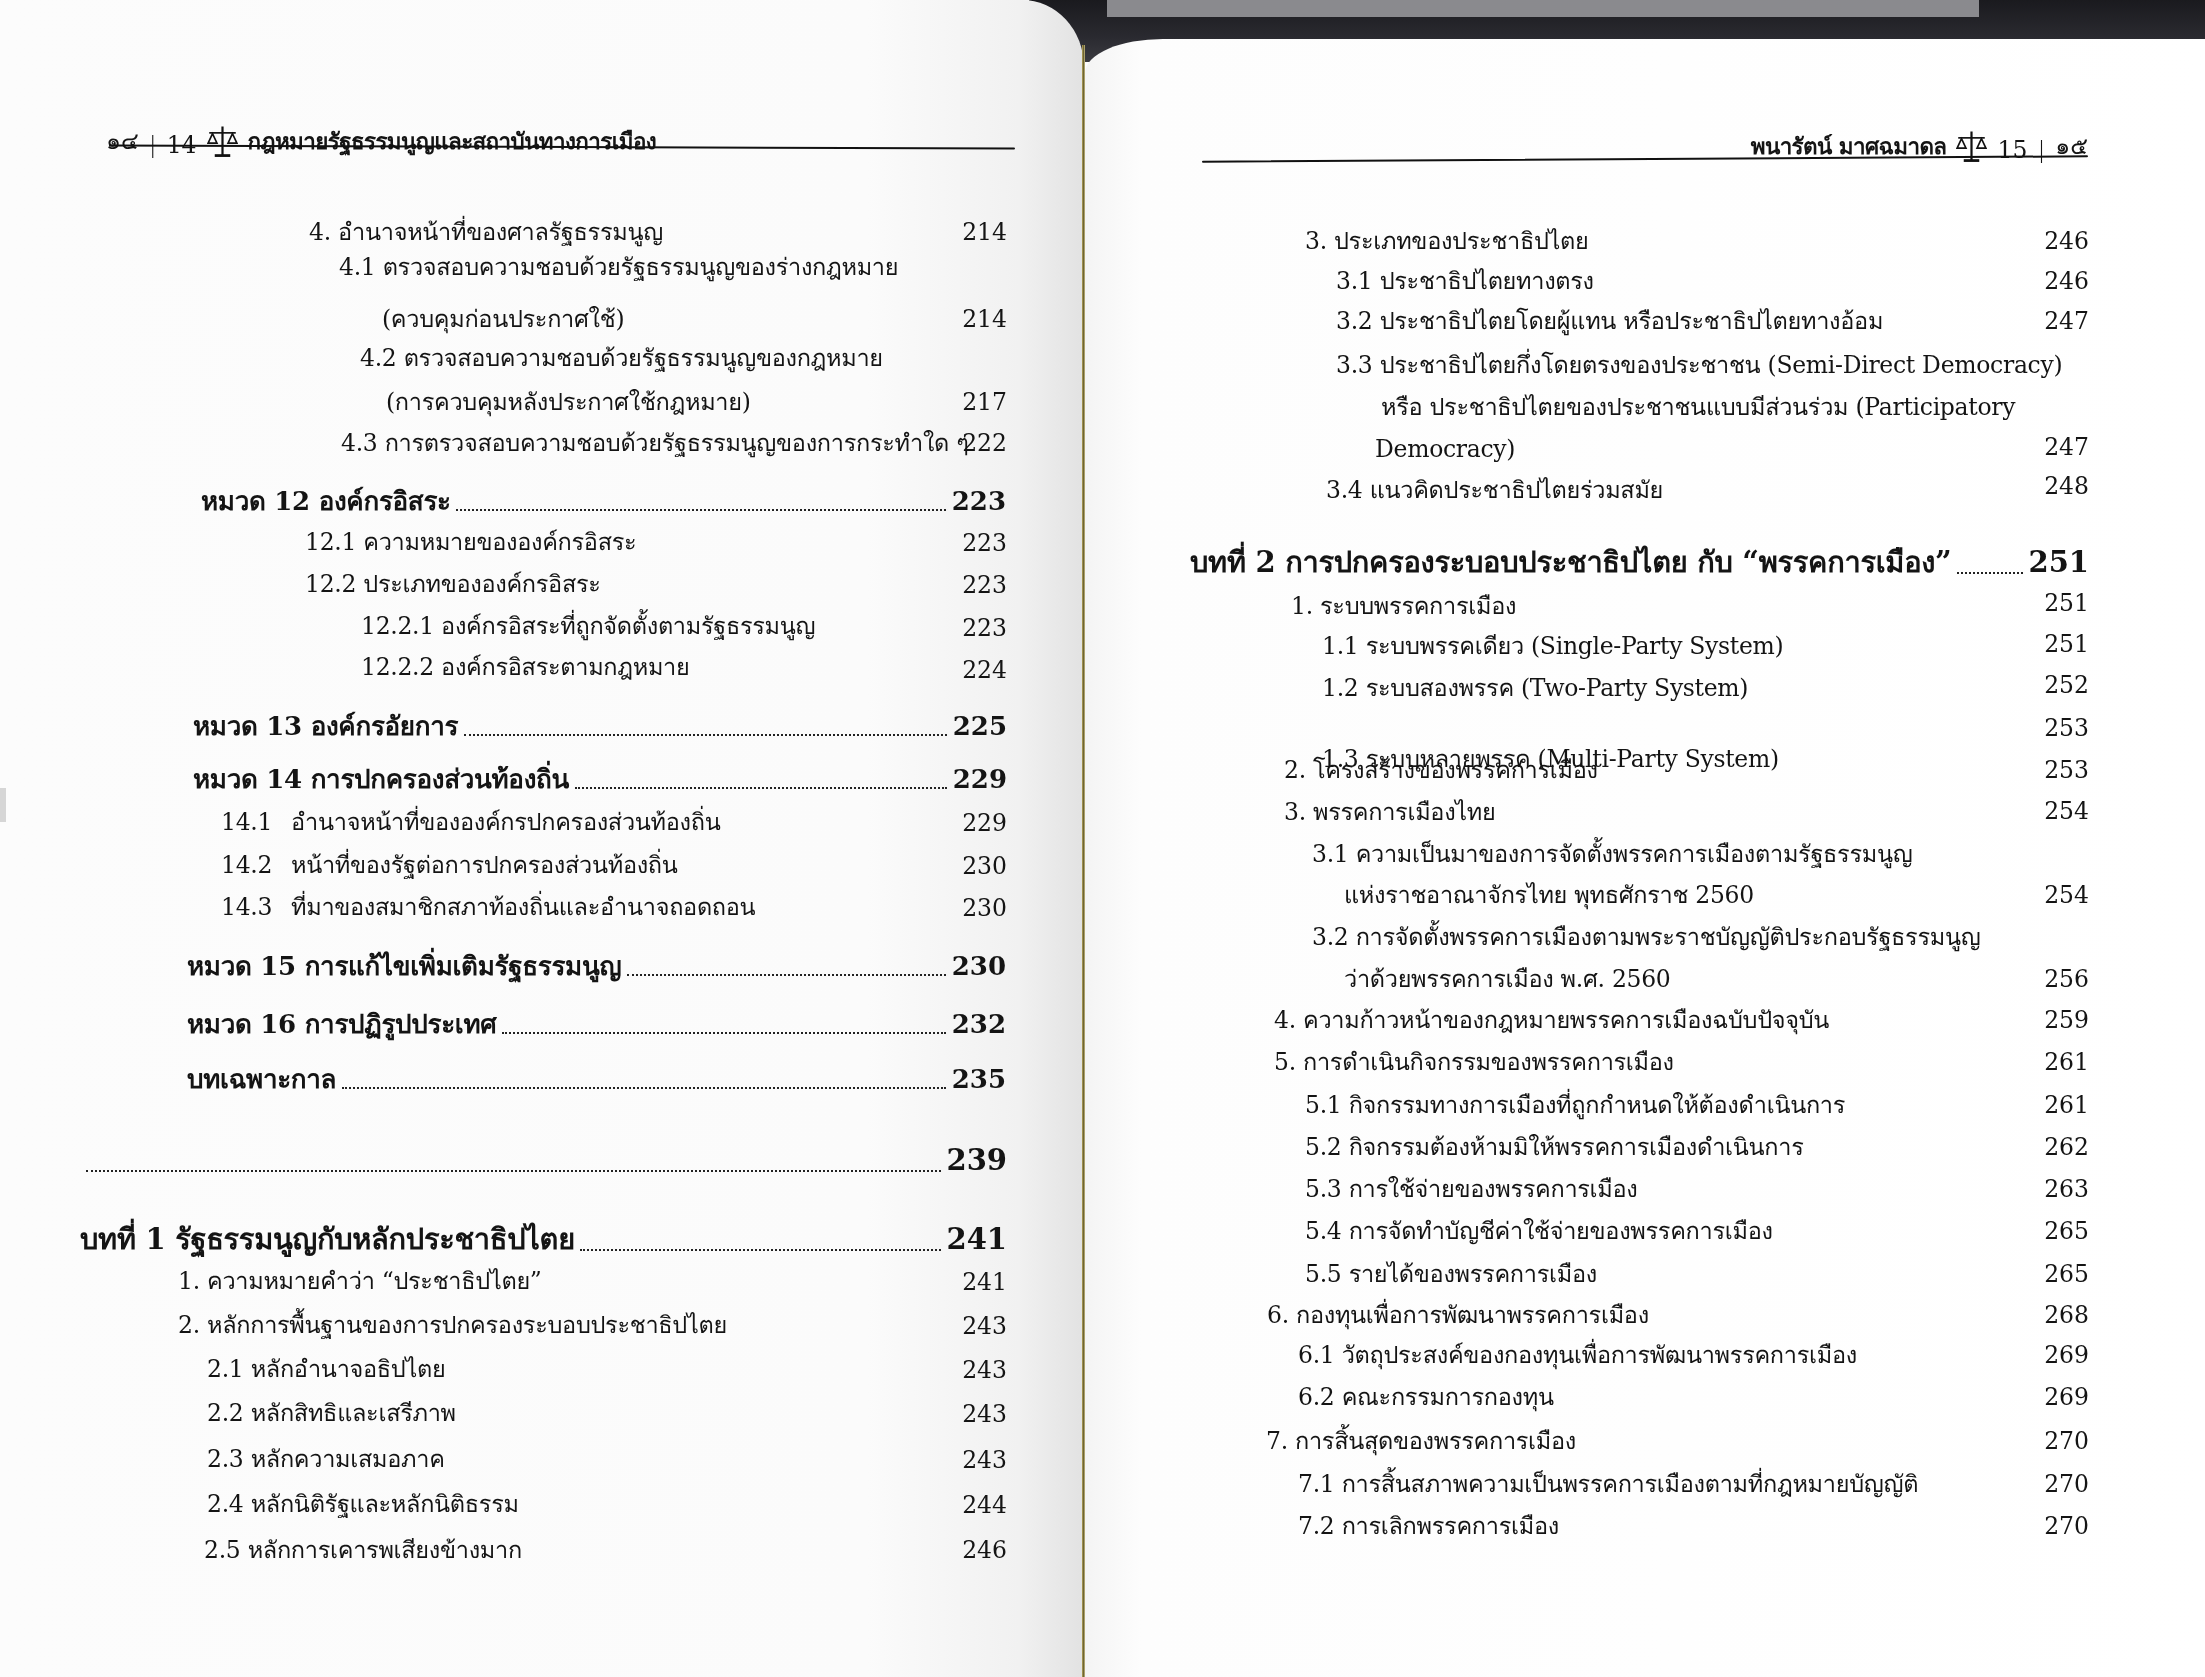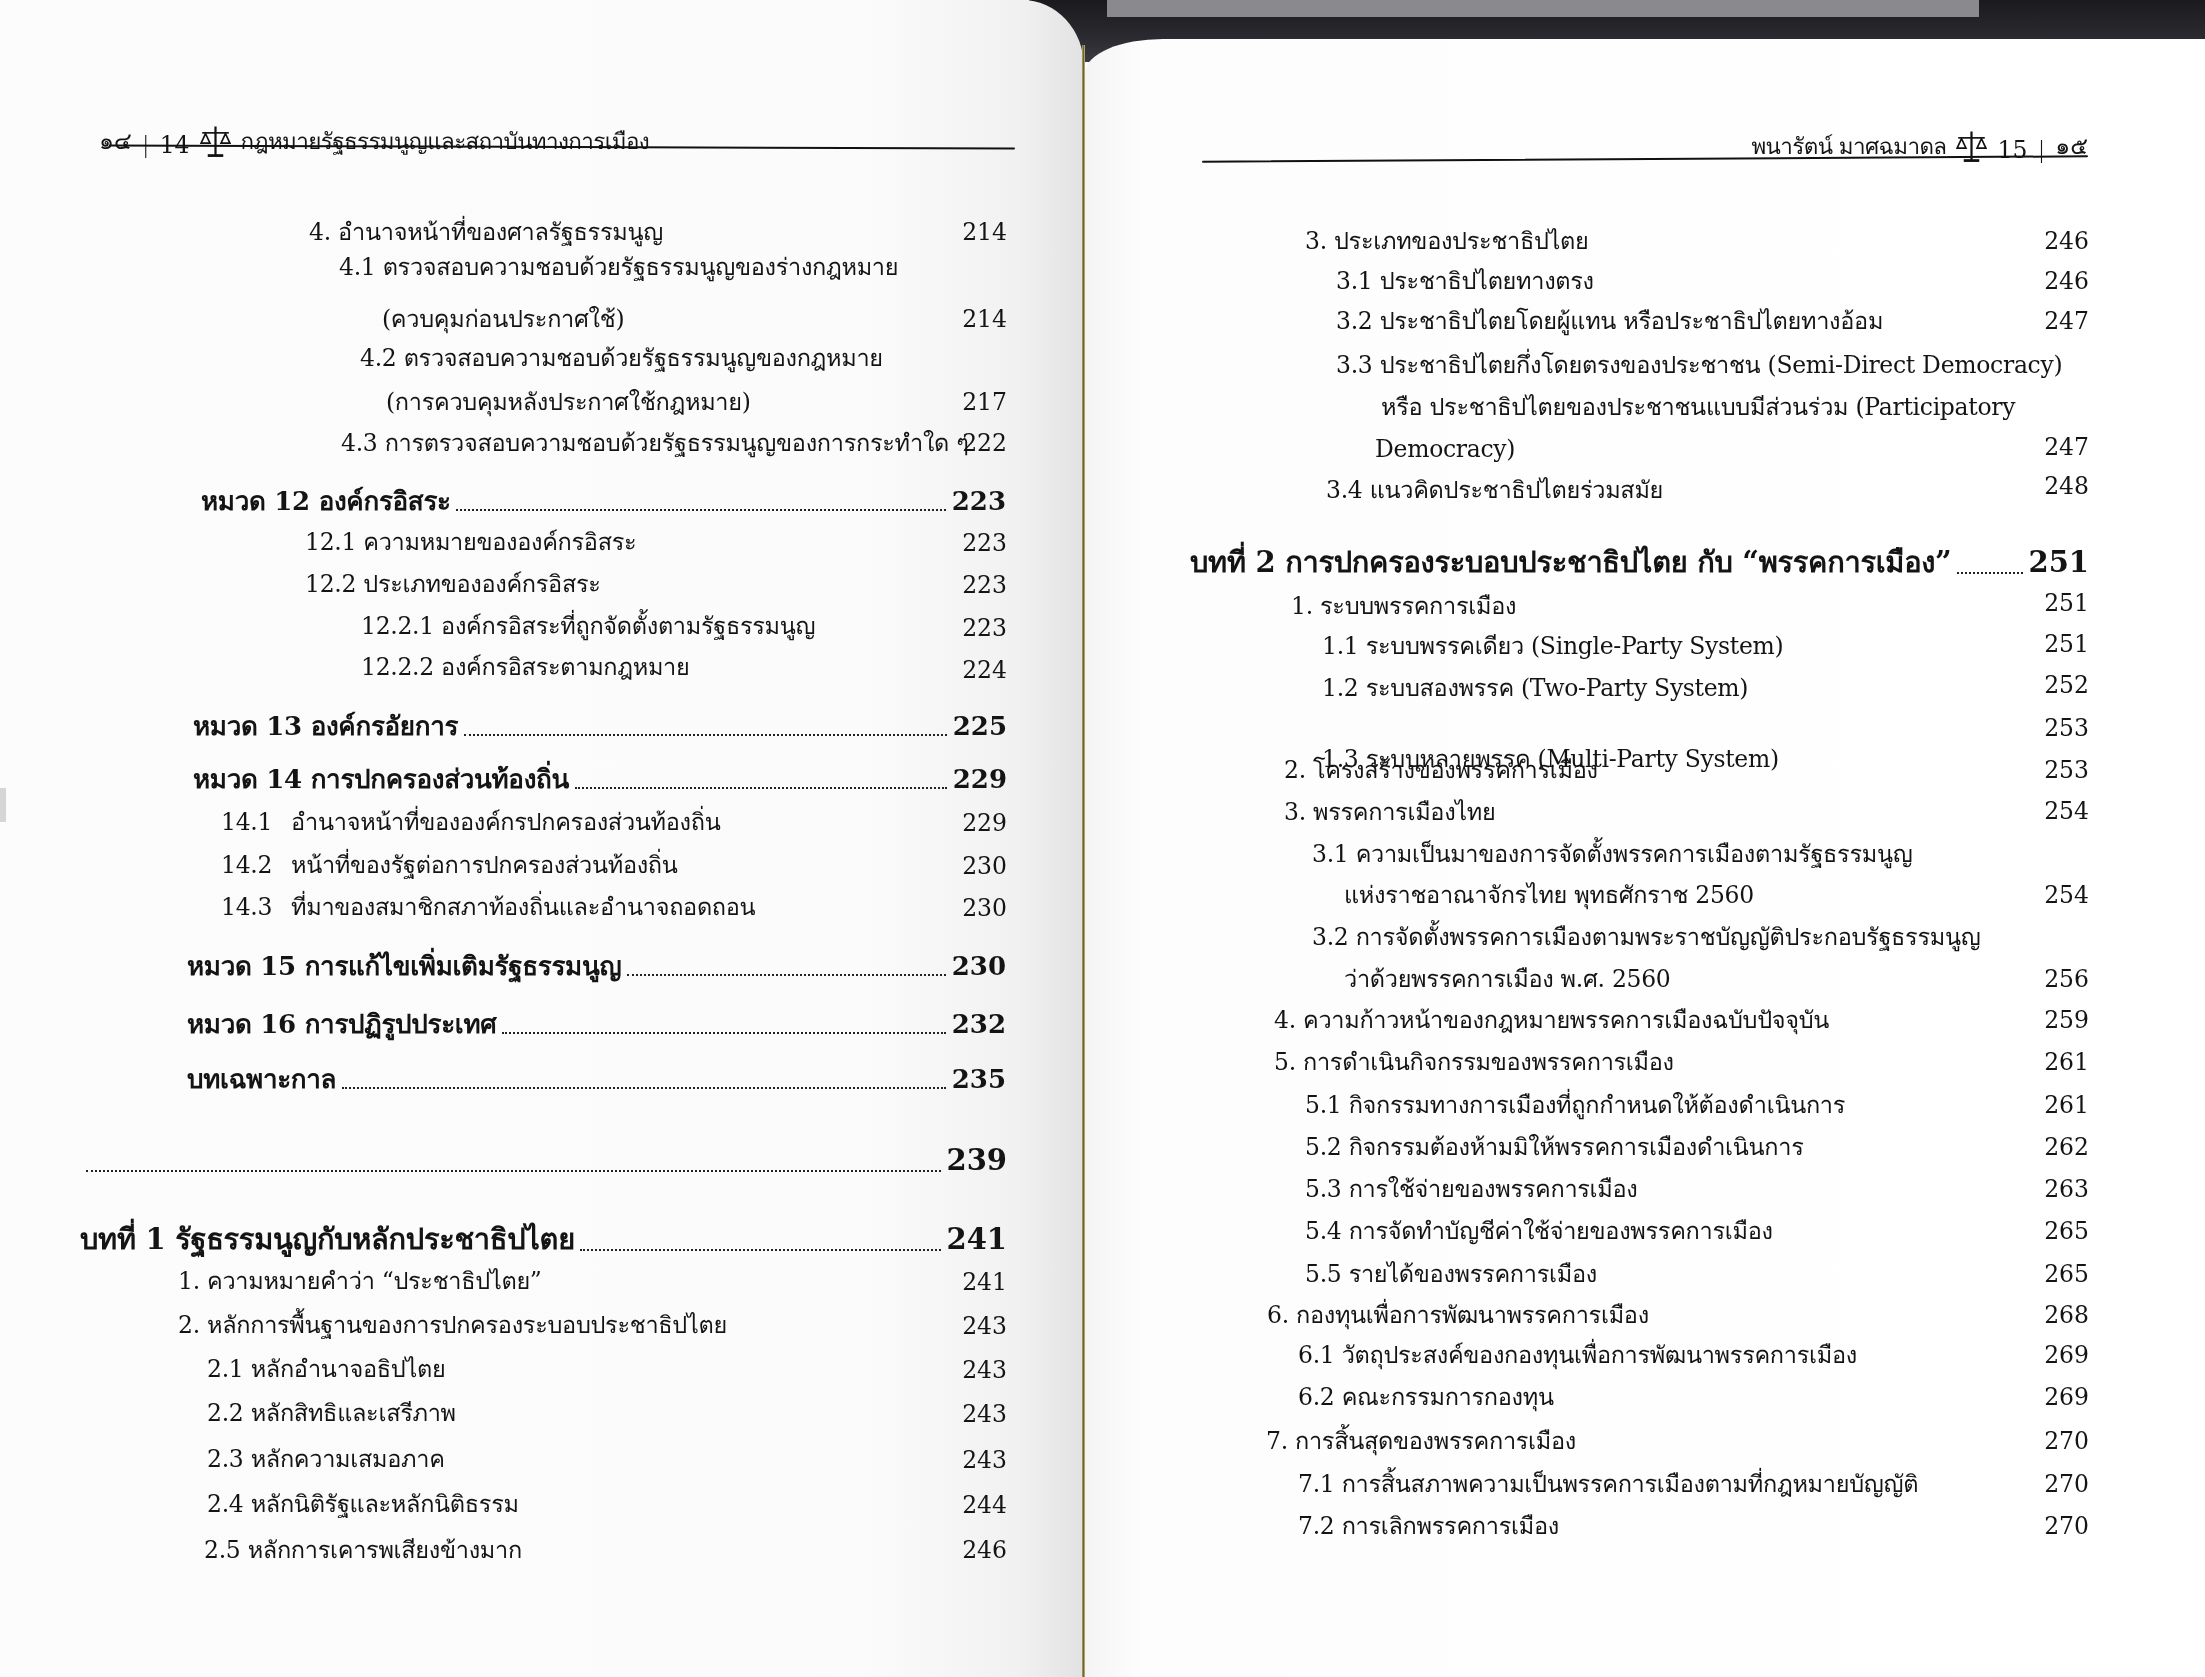--- a/index.html
+++ b/index.html
@@ -30,21 +30,21 @@
   .spine {
     position:absolute; left:1082px; top:45px; width:3.4px; height:1633px;
     background:linear-gradient(90deg,#b7a75a,#6e6435,#c9bf84);
   }
   .header {
     position:absolute; display:flex; align-items:flex-end; gap:10px;
     font-size:23.5px; white-space:nowrap;
   }
   .header .num { font-family:"DejaVu Serif", serif; }
   .header .sep { font-family:"DejaVu Sans", sans-serif; font-weight:300; }
-  .header .title { font-family:"DejaVu Sans", sans-serif; font-size:22.4px; letter-spacing:-0.6px; }
+  .header .title { font-family:"DejaVu Sans", sans-serif; font-size:22.4px; letter-spacing:-0.6px;font-weight:bold; }
   .header-rule {
     position:absolute; height:2.2px; background:#111; border-radius:1.1px;
   }
   .scale-icon { width:31px; height:34px; display:inline-block; }
   .row {
     position:absolute; white-space:nowrap; line-height:1;
     font-size:23.5px; letter-spacing:-0.3px;
   }
   .row.bold { font-weight:bold; font-size:26px; }
   .row.big { font-weight:bold; font-size:29px; }
@@ -70,21 +70,21 @@
 </style>
 </head>
 <body>
 
 <div class="bg-top-dark"></div>
 <div class="bg-top-grey"></div>
 
 <div class="page-left"></div>
 <div class="smudge"></div>
 
-<div class="header" style="left:99px; top:122px;">
+<div class="header" style="left:106px; top:122px;">
   <span class="num">๑๔</span>
   <span class="sep">|</span>
   <span class="num">14</span>
   <span class="scale-icon">
     <svg viewBox="0 0 56 60" width="31" height="34">
       <rect x="26" y="2" width="4" height="52" fill="#111"></rect>
       <rect x="14" y="52" width="28" height="5" fill="#111"></rect>
       <rect x="4" y="12" width="48" height="3" fill="#111"></rect>
       <path d="M10 15 L2 32 L18 32 Z" fill="none" stroke="#111" stroke-width="3"></path>
       <path d="M46 15 L38 32 L54 32 Z" fill="none" stroke="#111" stroke-width="3"></path>

